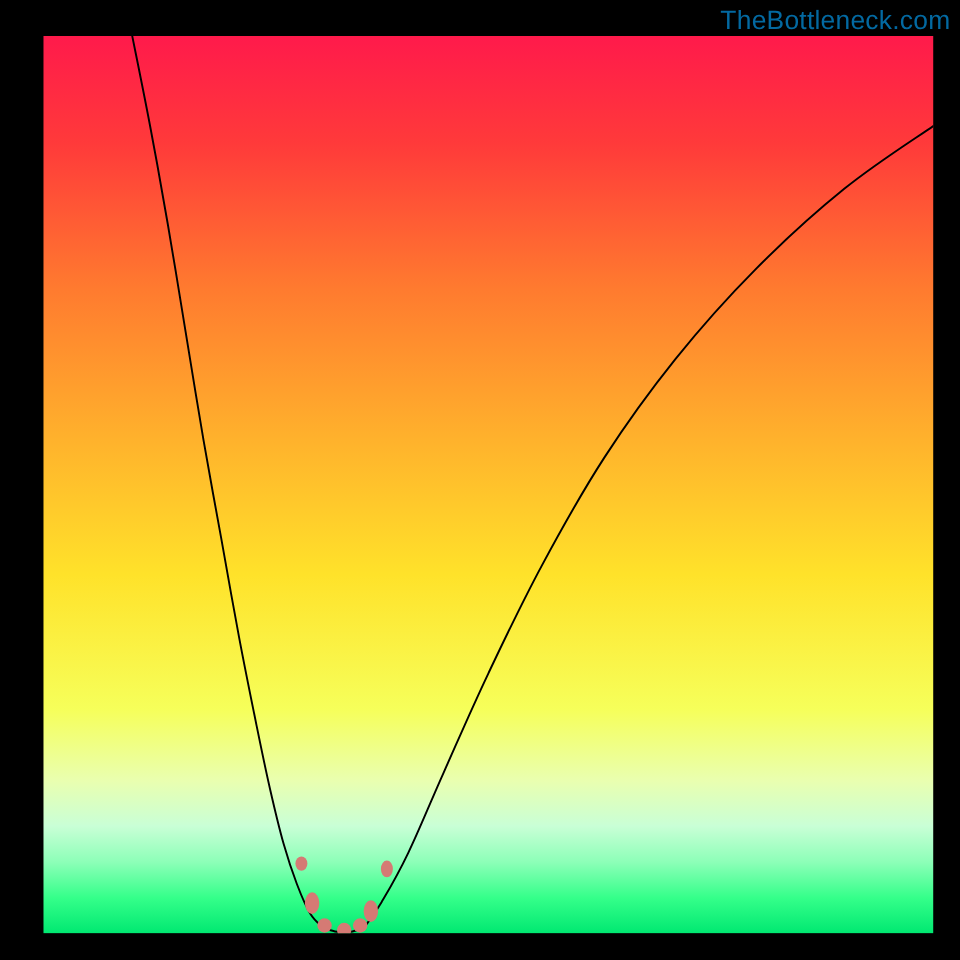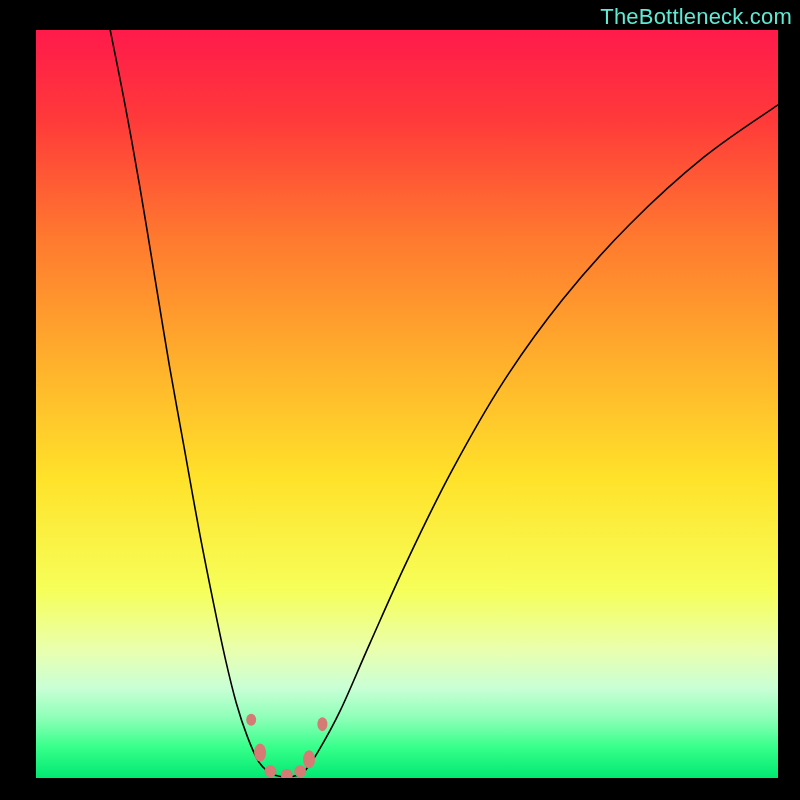--- a/index.html
+++ b/index.html
@@ -14,21 +14,21 @@
   .outer {
     position: relative;
     width: 800px;
     height: 800px;
     background: #000;
   }
   .watermark {
     position: absolute;
     top: 4px;
     right: 8px;
-    color: #5eead4;
+    color: #0369a1;
     font-size: 22px;
     font-weight: 500;
     letter-spacing: 0.2px;
     z-index: 10;
   }
   .plot-area {
     position: absolute;
     left: 36px;
     top: 30px;
     width: 742px;

